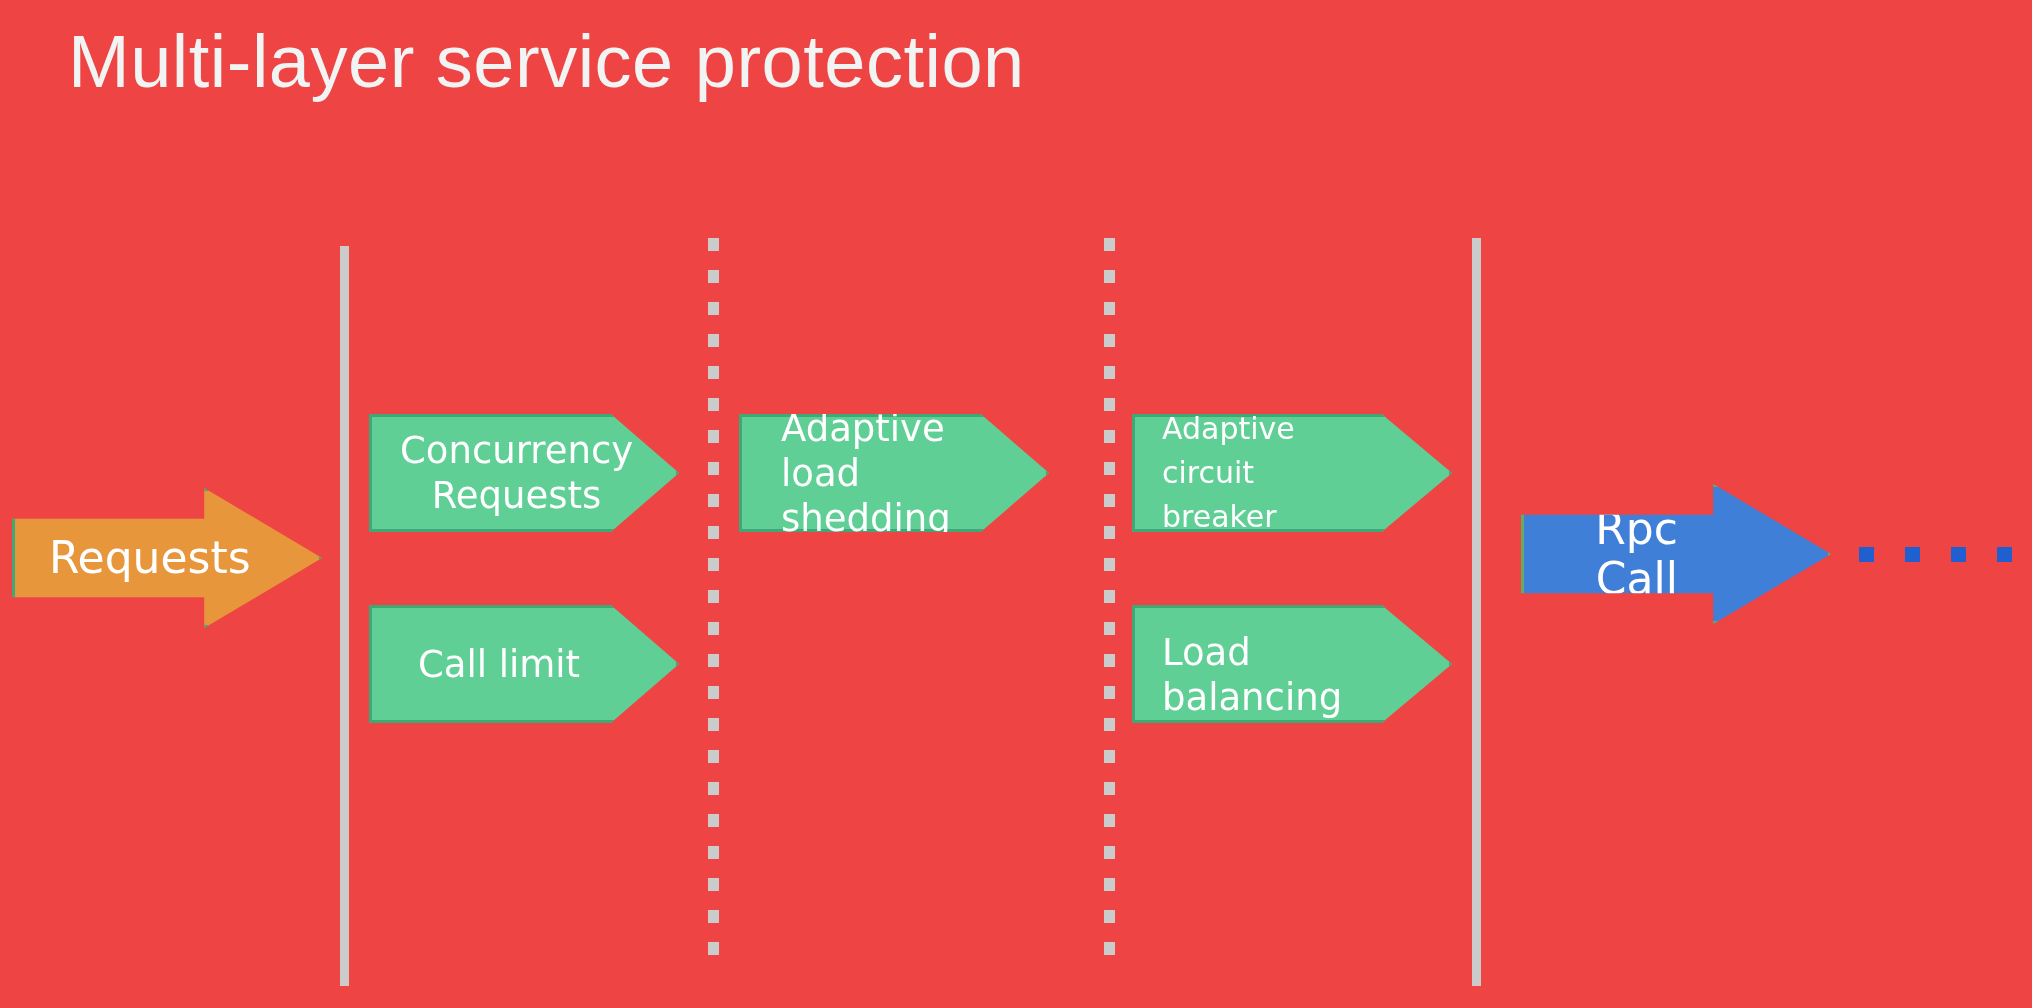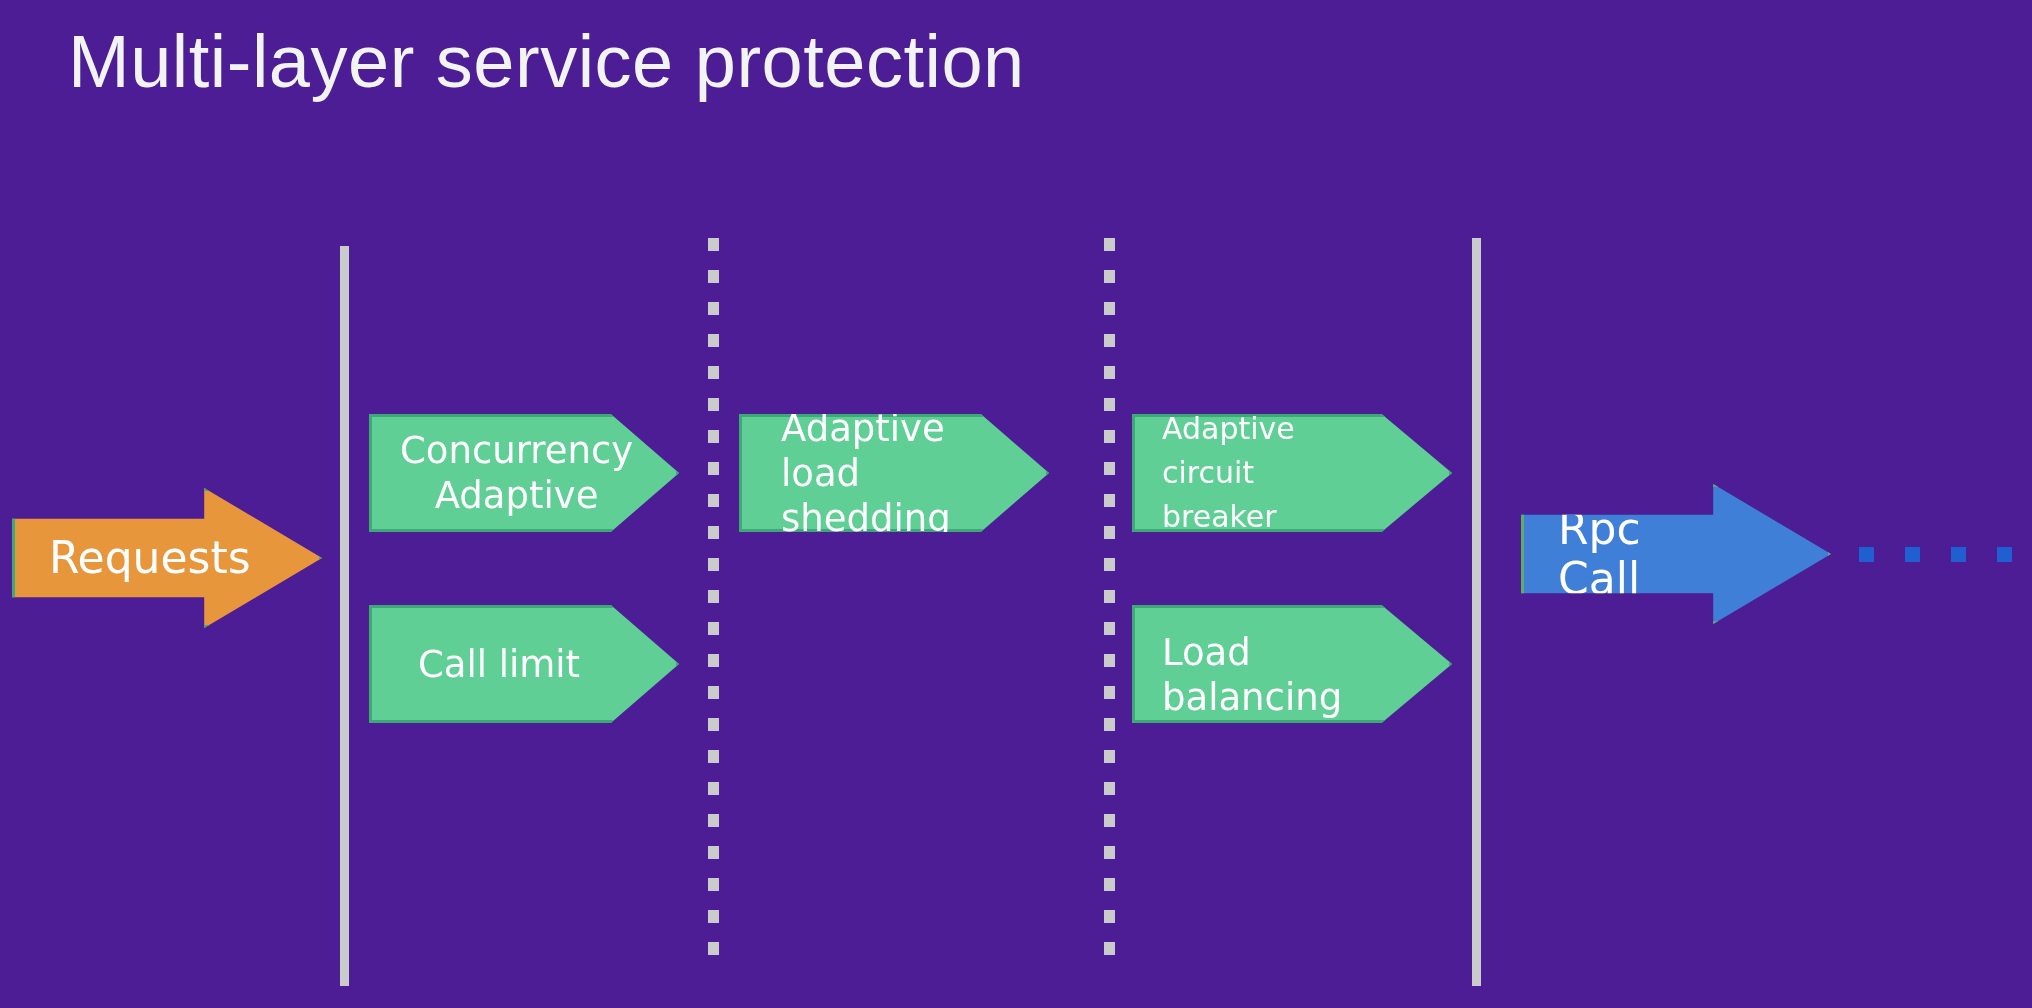--- a/index.html
+++ b/index.html
@@ -5,21 +5,21 @@
 <style>
   html, body {
     margin: 0;
     padding: 0;
     background: #212a2b;
   }
   #canvas {
     position: relative;
     width: 2032px;
     height: 1008px;
-    background: #4c1d95;
+    background: #ef4444;
     overflow: hidden;
     font-family: "DejaVu Sans", "Liberation Sans", sans-serif;
   }
 
   
   #page-title {
     position: absolute;
     left: 68px;
     top: 20px;
     font-family: "Liberation Sans", sans-serif;
@@ -85,21 +85,21 @@
   .label-left   { text-align: left; }
 
   
   .t-concurrency { font-size: 37px; line-height: 45px; padding: 0 58px 0 28px; }
   .t-adaptive-load { font-size: 37px; line-height: 45px; padding: 0 70px 0 30px; }
   .t-adaptive-cb { font-size: 30px; line-height: 44px; padding: 0 70px 0 27px; }
   .t-rate-limit { font-size: 37px; line-height: 45px; padding: 0 60px 0 10px; }
   .t-k8s { font-size: 37px; line-height: 45px; padding: 0 78px 0 10px; }
   .t-load-bal { font-size: 37px; line-height: 45px; padding: 0 70px 0 27px; }
   .t-requests { font-size: 44px; line-height: 50px; padding: 0 150px 0 34px; }
-  .t-rpc { font-size: 44px; line-height: 50px; padding: 0 150px 0 34px; }
+  .t-rpc { font-size: 44px; line-height: 50px; padding: 0 150px 0 34px; text-align: right; }
 
   
   #trailing-dots {
     position: absolute;
     display: flex;
     align-items: center;
     gap: 31px;
   }
   #trailing-dots .dot {
     width: 15px;
@@ -121,21 +121,21 @@
   <div class="divider-dotted" style="left:1104px; top:238px; height:724px;"></div>
 
   <div class="divider-solid" style="left:1472px; top:238px; height:748px;"></div>
 
   <div class="arrow block orange" style="left:12px; top:488px; width:310px; height:140px;">
     <span class="arrow-label label-left t-requests">Requests</span>
   </div>
 
   <div class="arrow chevron" style="left:369px; top:414px; width:310px; height:118px;">
     <span class="arrow-label label-center t-concurrency">Concurrency
-Adaptive</span>
+Requests</span>
   </div>
 
   <div class="arrow chevron" style="left:369px; top:605px; width:310px; height:118px;">
     <span class="arrow-label label-center t-rate-limit">Call limit</span>
   </div>
 
   <div class="arrow chevron" style="left:739px; top:414px; width:310px; height:118px;padding-left:9px;">
     <span class="arrow-label label-left t-adaptive-load">Adaptive load
 shedding</span>
   </div>

